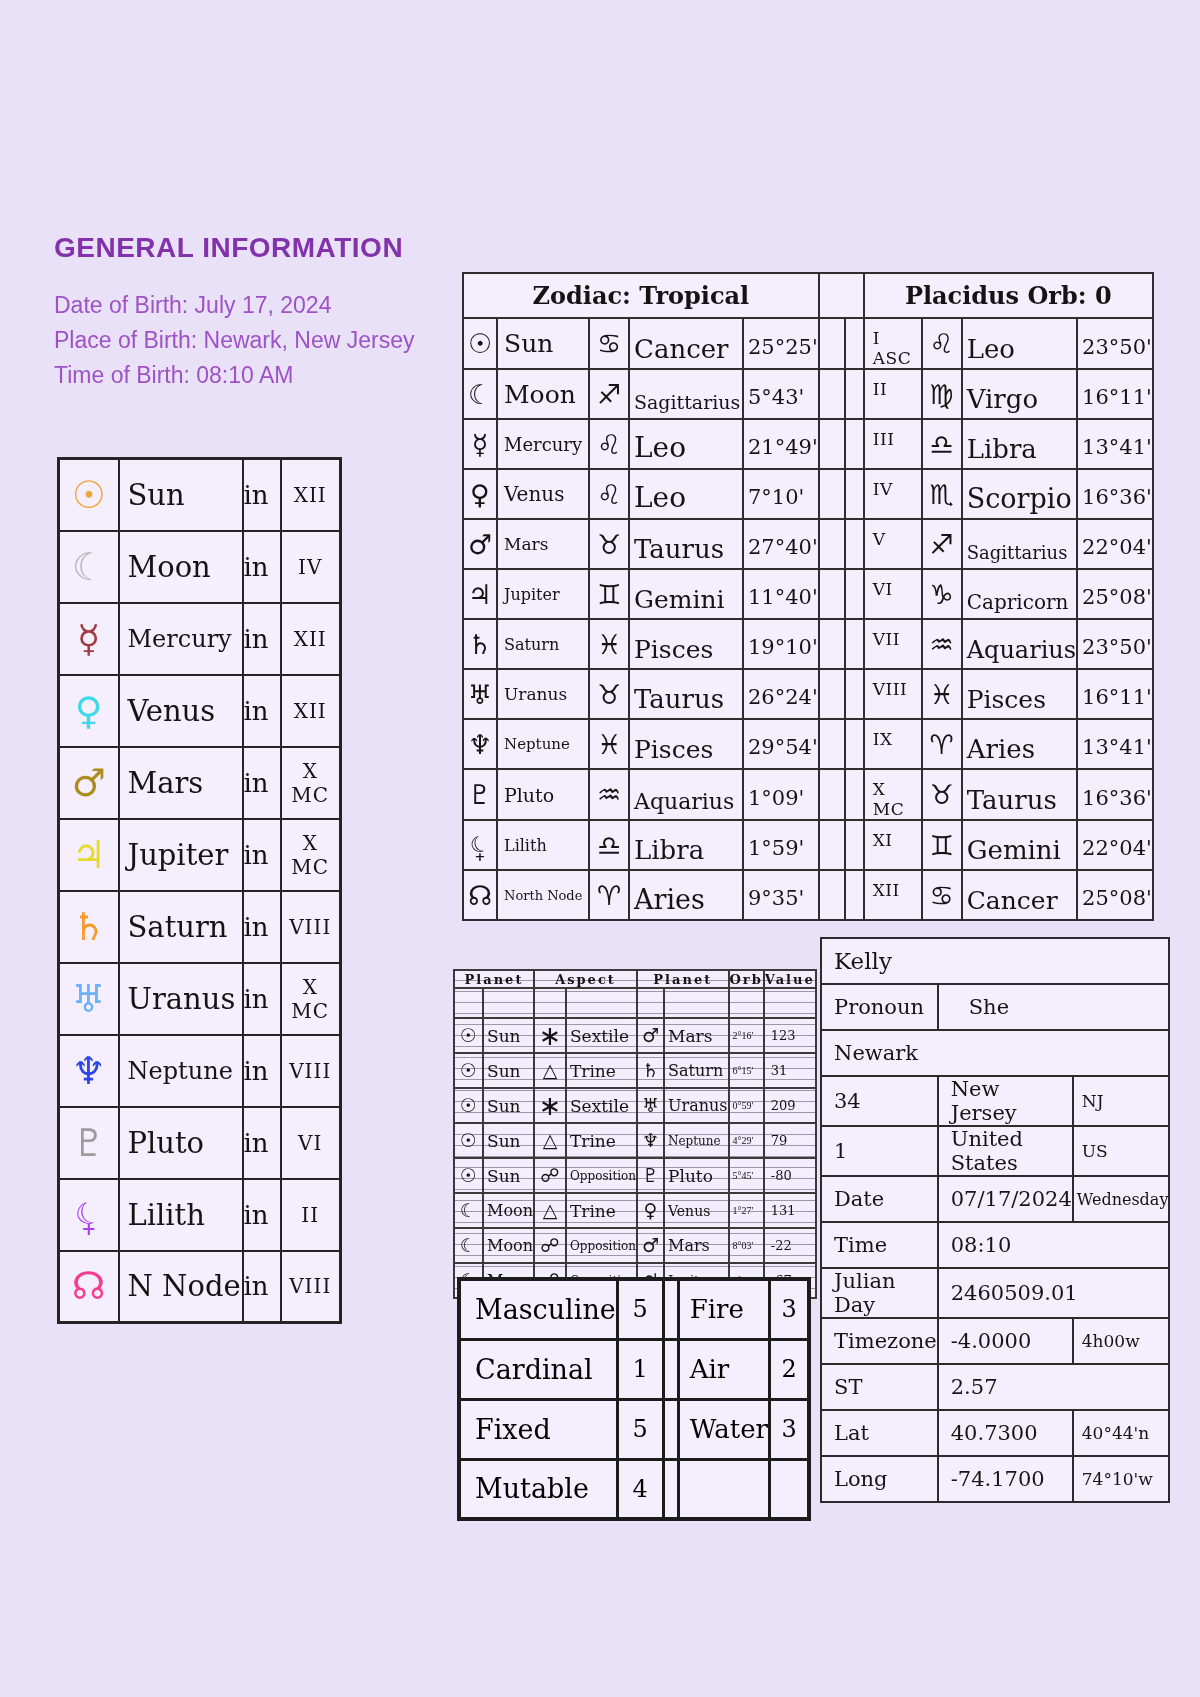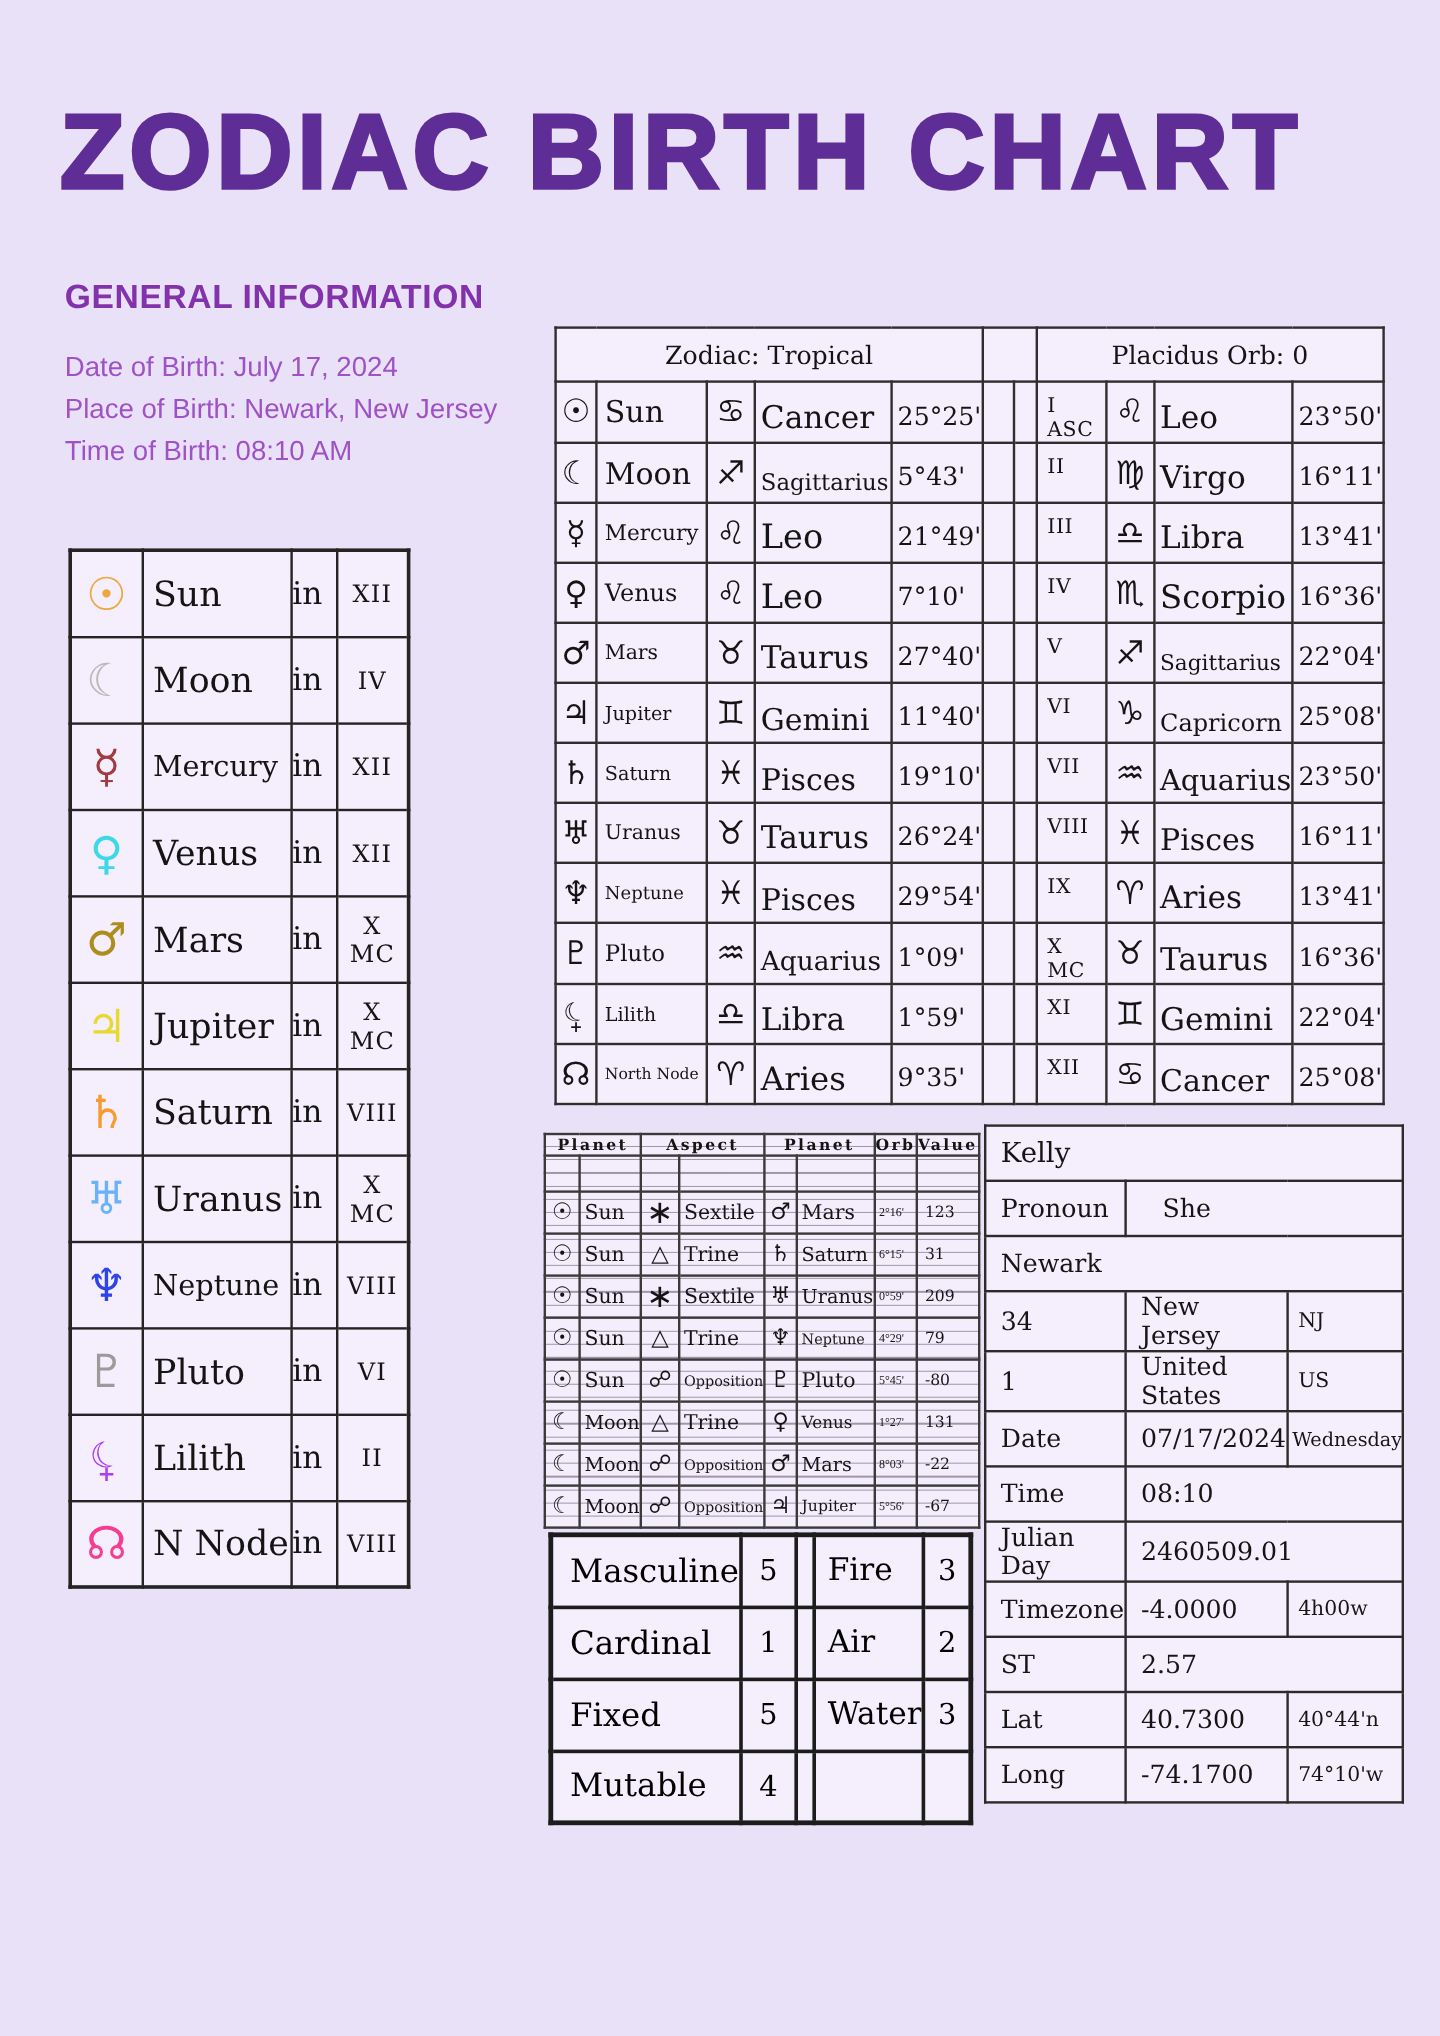--- a/index.html
+++ b/index.html
@@ -24,31 +24,31 @@
   .houses td{border:2px solid #242424;height:72px;color:#141414}
   .houses .hsym{text-align:center;font-size:38px;font-family:"DejaVu Sans",sans-serif;line-height:1}
   .houses .hname{font-family:"DejaVu Serif",serif;font-size:29px;padding-left:8px}
   .houses .hname.sm{font-size:24px}
   .houses .hin{font-family:"DejaVu Serif",serif;font-size:26px;}
   .houses .hhouse{font-family:"DejaVu Serif",serif;font-size:20px;text-align:center;letter-spacing:1px}
 
   
   .combo{left:462px;top:272px;border:2px solid #2e2e2e}
   .combo th,.combo td{border:2px solid #2e2e2e;color:#141414}
-  .combo th{height:45px;font-family:"DejaVu Serif",serif;font-size:21px;font-weight:normal}
+  .combo th{height:45px;font-family:"DejaVu Serif",serif;font-size:24px;font-weight:bold}
   .combo td{height:50px}
   .combo .psym,.combo .ssym{text-align:center;font-size:27px;font-family:"DejaVu Sans",sans-serif}
   .combo .pname{font-family:"DejaVu Serif",serif;padding-left:6px;vertical-align:middle}
   .combo .sname{font-family:"DejaVu Serif",serif;vertical-align:bottom;padding:0 0 6px 4px;line-height:1}
   .combo .deg{font-family:"DejaVu Serif",serif;font-size:21px;vertical-align:bottom;padding:0 0 10px 4px;line-height:1}
   .combo .house{font-family:"DejaVu Serif",serif;font-size:17px;vertical-align:top;padding:9px 0 0 8px;letter-spacing:.5px}
   .combo .sp{background:#f5eefc}
 
   
-  .aspects{left:453px;top:944px;border:2px solid #333;background-color:#f4edfc;
+  .aspects{left:453px;top:969px;border:2px solid #333;background-color:#f4edfc;
     background-image:repeating-linear-gradient(to bottom,transparent 0,transparent 10px,rgba(90,78,104,.55) 10px,rgba(90,78,104,.55) 11px)}
   .aspects th,.aspects td{border:2px solid #3a3a3a;background:transparent;color:#141414}
   .aspects th{height:18px;font-family:"DejaVu Serif",serif;font-size:13px;letter-spacing:2px;font-weight:bold}
   .aspects .a-empty td{height:30px}
   .aspects .a-row td{height:35px}
   .a-psym,.a-asym{text-align:center;font-family:"DejaVu Sans",sans-serif;font-size:19px;line-height:1}
   .a-asym.big{font-size:27px}
   .a-pname,.a-aname{font-family:"DejaVu Serif",serif;padding-left:3px}
   .a-orb{font-family:Liberation Serif, serif;font-size:10px;padding-left:3px}
   .a-val{font-family:"DejaVu Serif",serif;font-size:13px;padding-left:6px}
@@ -75,21 +75,20 @@
   .houses .lil-moon{font-size:30px}
   .houses .lil-cross{font-size:18px}
   .combo .lil-moon{font-size:22px}
   .combo .lil-cross{font-size:13px;margin-top:-6px}
 </style>
 </head>
 <body>
 
 <div class="page">
 
-  <h1 class="abs" id="title">ZODIAC BIRTH CHART</h1>
   <h2 class="abs" id="heading">GENERAL INFORMATION</h2>
 
   <div class="abs" id="info">
     <div>Date of Birth: July 17, 2024</div>
     <div>Place of Birth: Newark, New Jersey</div>
     <div>Time of Birth: 08:10 AM</div>
   </div>
 
   <table class="abs houses">
     <colgroup>

